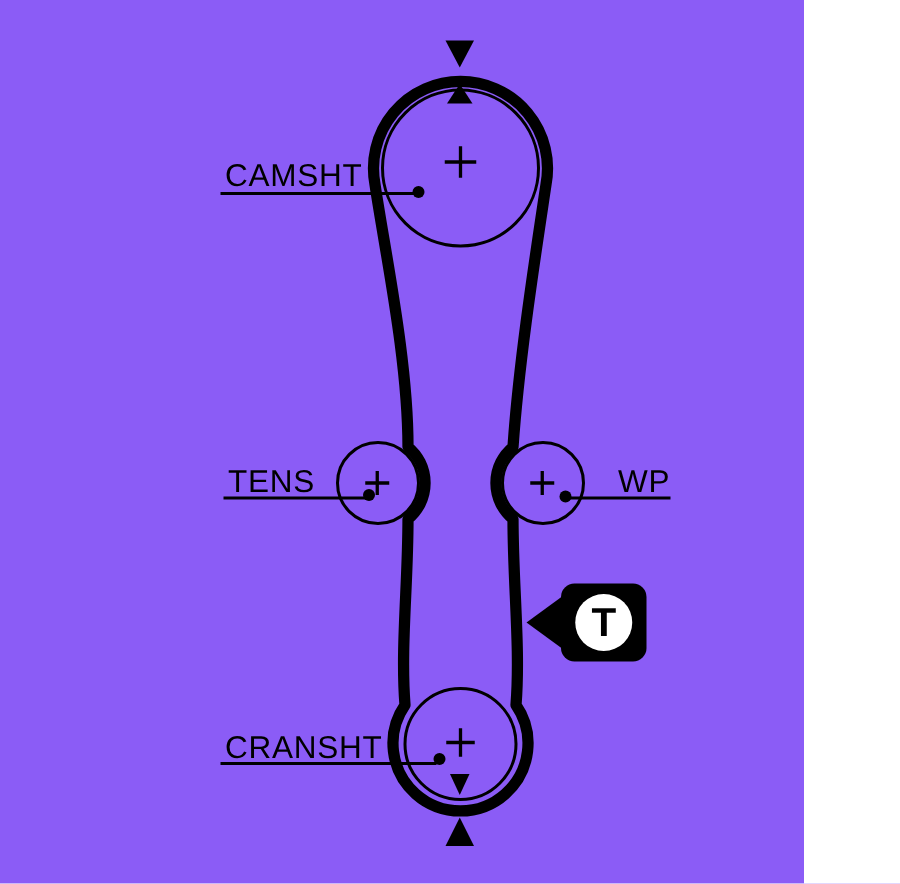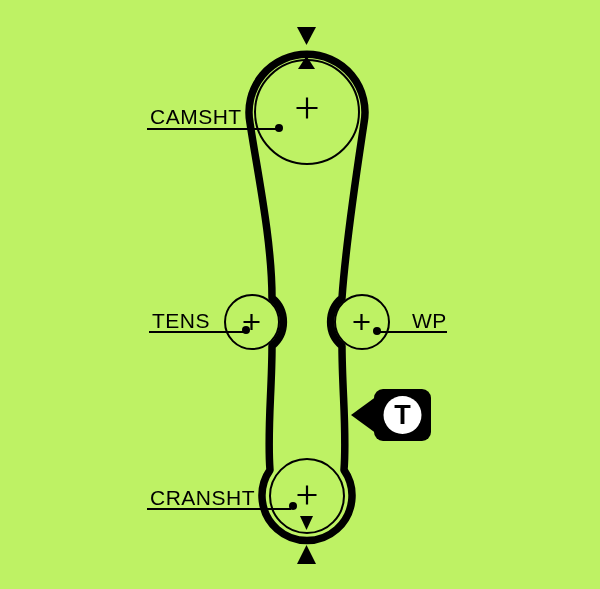--- a/index.html
+++ b/index.html
@@ -1,20 +1,20 @@
 <!DOCTYPE html>
 <html><head>
 <meta charset="utf-8">
 <style>
   html, body { margin: 0; padding: 0; background: #ffffff; }
   .canvas {
     position: relative;
-    width: 600px;
+    width: 536px;
     height: 589px;
-    background: #bef264;
+    background: #8b5cf6;
     overflow: hidden;
   }
   svg { display: block; }
   .label {
     font-family: "Liberation Sans", "DejaVu Sans", sans-serif;
     font-size: 21px;
     fill: #000000;
     letter-spacing: 0.5px;
   }
   .badge-letter {

